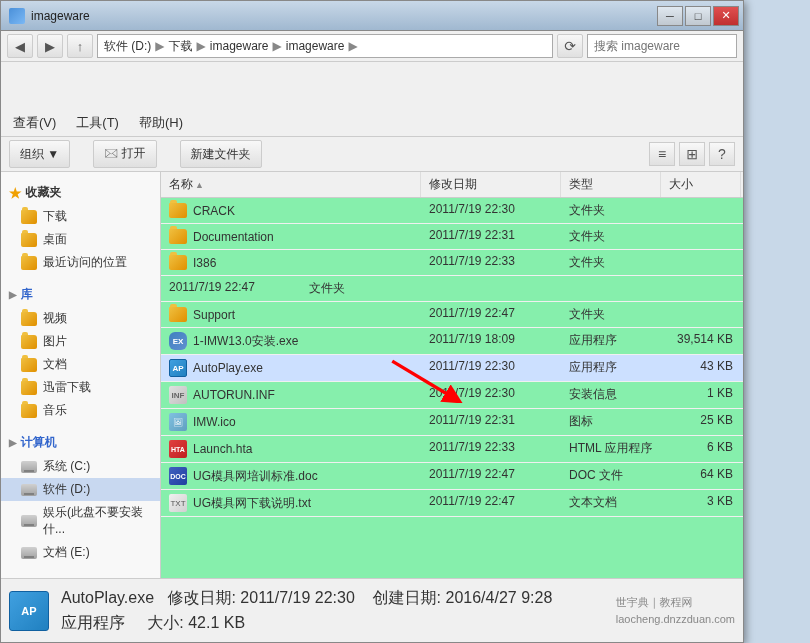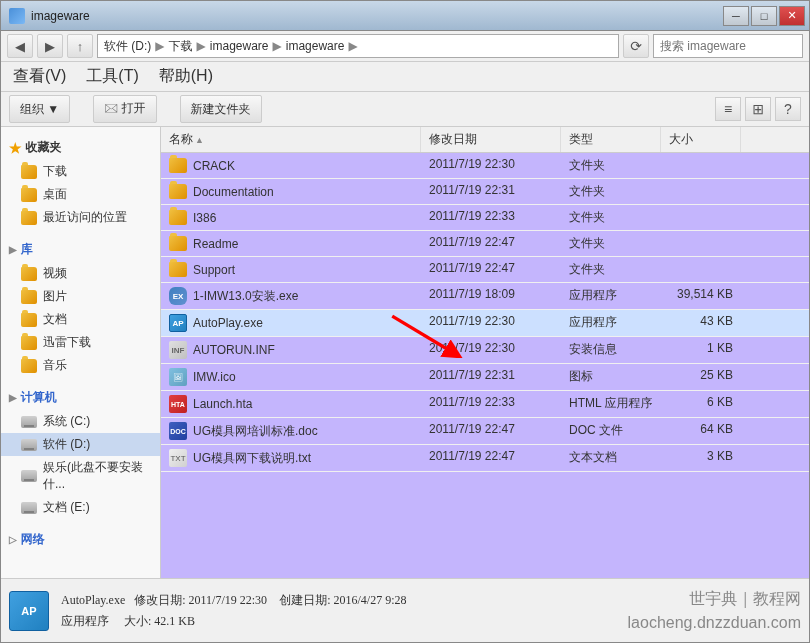--- a/index.html
+++ b/index.html
@@ -7,21 +7,21 @@
       font-family: "Microsoft YaHei", "SimSun", Arial, sans-serif;
       font-size: 12px;
       background: #c8d8e8;
       width: 810px;
       height: 643px;
       overflow: hidden;
     }
 
     
     .window {
-      width: 810px;
+      width: 744px;
       height: 643px;
       background: #f0f0f0;
       border: 1px solid #888;
       display: flex;
       flex-direction: column;
       box-shadow: 2px 2px 8px rgba(0,0,0,0.4);
     }
 
     .title-bar {
       height: 30px;
@@ -128,24 +128,25 @@
 
     
     .menu-bar {
       background: #f0f0f0;
       border-bottom: 1px solid #ccc;
       padding: 2px 8px;
       display: flex;
       gap: 12px;
     }
     .menu-item {
-      font-size: 16px;
+      font-size: 13px;
       color: #333;
       cursor: pointer;
       padding: 2px 4px;
+      margin-top: 48px;
     }
 
     
     .toolbar {
       background: #f0f0f0;
       border-bottom: 1px solid #ccc;
       padding: 3px 8px;
       display: flex;
       align-items: center;
       gap: 23px;
@@ -257,21 +258,21 @@
       color: #3366cc;
       cursor: pointer;
     }
     .collapse-arrow { font-size: 10px; color: #888; }
 
     
     .file-list-area {
       flex: 1;
       display: flex;
       flex-direction: column;
-      background: #c4b5fd;
+      background: #86efac;
       overflow: hidden;
     }
     .file-list-header {
       display: flex;
       background: #f0f0f0;
       border-bottom: 1px solid #ccc;
       padding: 0;
     }
     .col-header {
       padding: 4px 8px;
@@ -415,29 +416,28 @@
       color: white; font-size: 11px; font-weight: bold;
       border: 1px solid #1060a0;
       flex-shrink: 0;
     }
     .status-info {
       display: flex;
       flex-direction: column;
       gap: 4px;
     }
     .status-line {
-      font-size: 12px;
-      color: #333;
-      font-family: Liberation Serif, serif;
+      font-size: 16px;
+      color: #333;
     }
     .status-watermark {
       margin-left: auto;
-      font-size: 16px;
+      font-size: 11px;
       color: #888;
-      text-align: right;
+      text-align: left;
       line-height: 1.5;
     }
 
     .file-list-wrapper {
       position: relative;
       flex: 1;
       overflow: hidden;
     }
   </style>
 </head>
@@ -618,24 +618,20 @@
             <div class="file-row">
       <div class="file-cell name">
         <div class="file-icon-folder"></div>
         <span>I386</span>
       </div>
       <div class="file-cell date">2011/7/19 22:33</div>
       <div class="file-cell type">文件夹</div>
       <div class="file-cell size"></div>
     </div>
             <div class="file-row">
-      <div class="file-cell name">
-        <div class="file-icon-folder"></div>
-        <span>Readme</span>
-      </div>
       <div class="file-cell date">2011/7/19 22:47</div>
       <div class="file-cell type">文件夹</div>
       <div class="file-cell size"></div>
     </div>
             <div class="file-row">
       <div class="file-cell name">
         <div class="file-icon-folder"></div>
         <span>Support</span>
       </div>
       <div class="file-cell date">2011/7/19 22:47</div>

